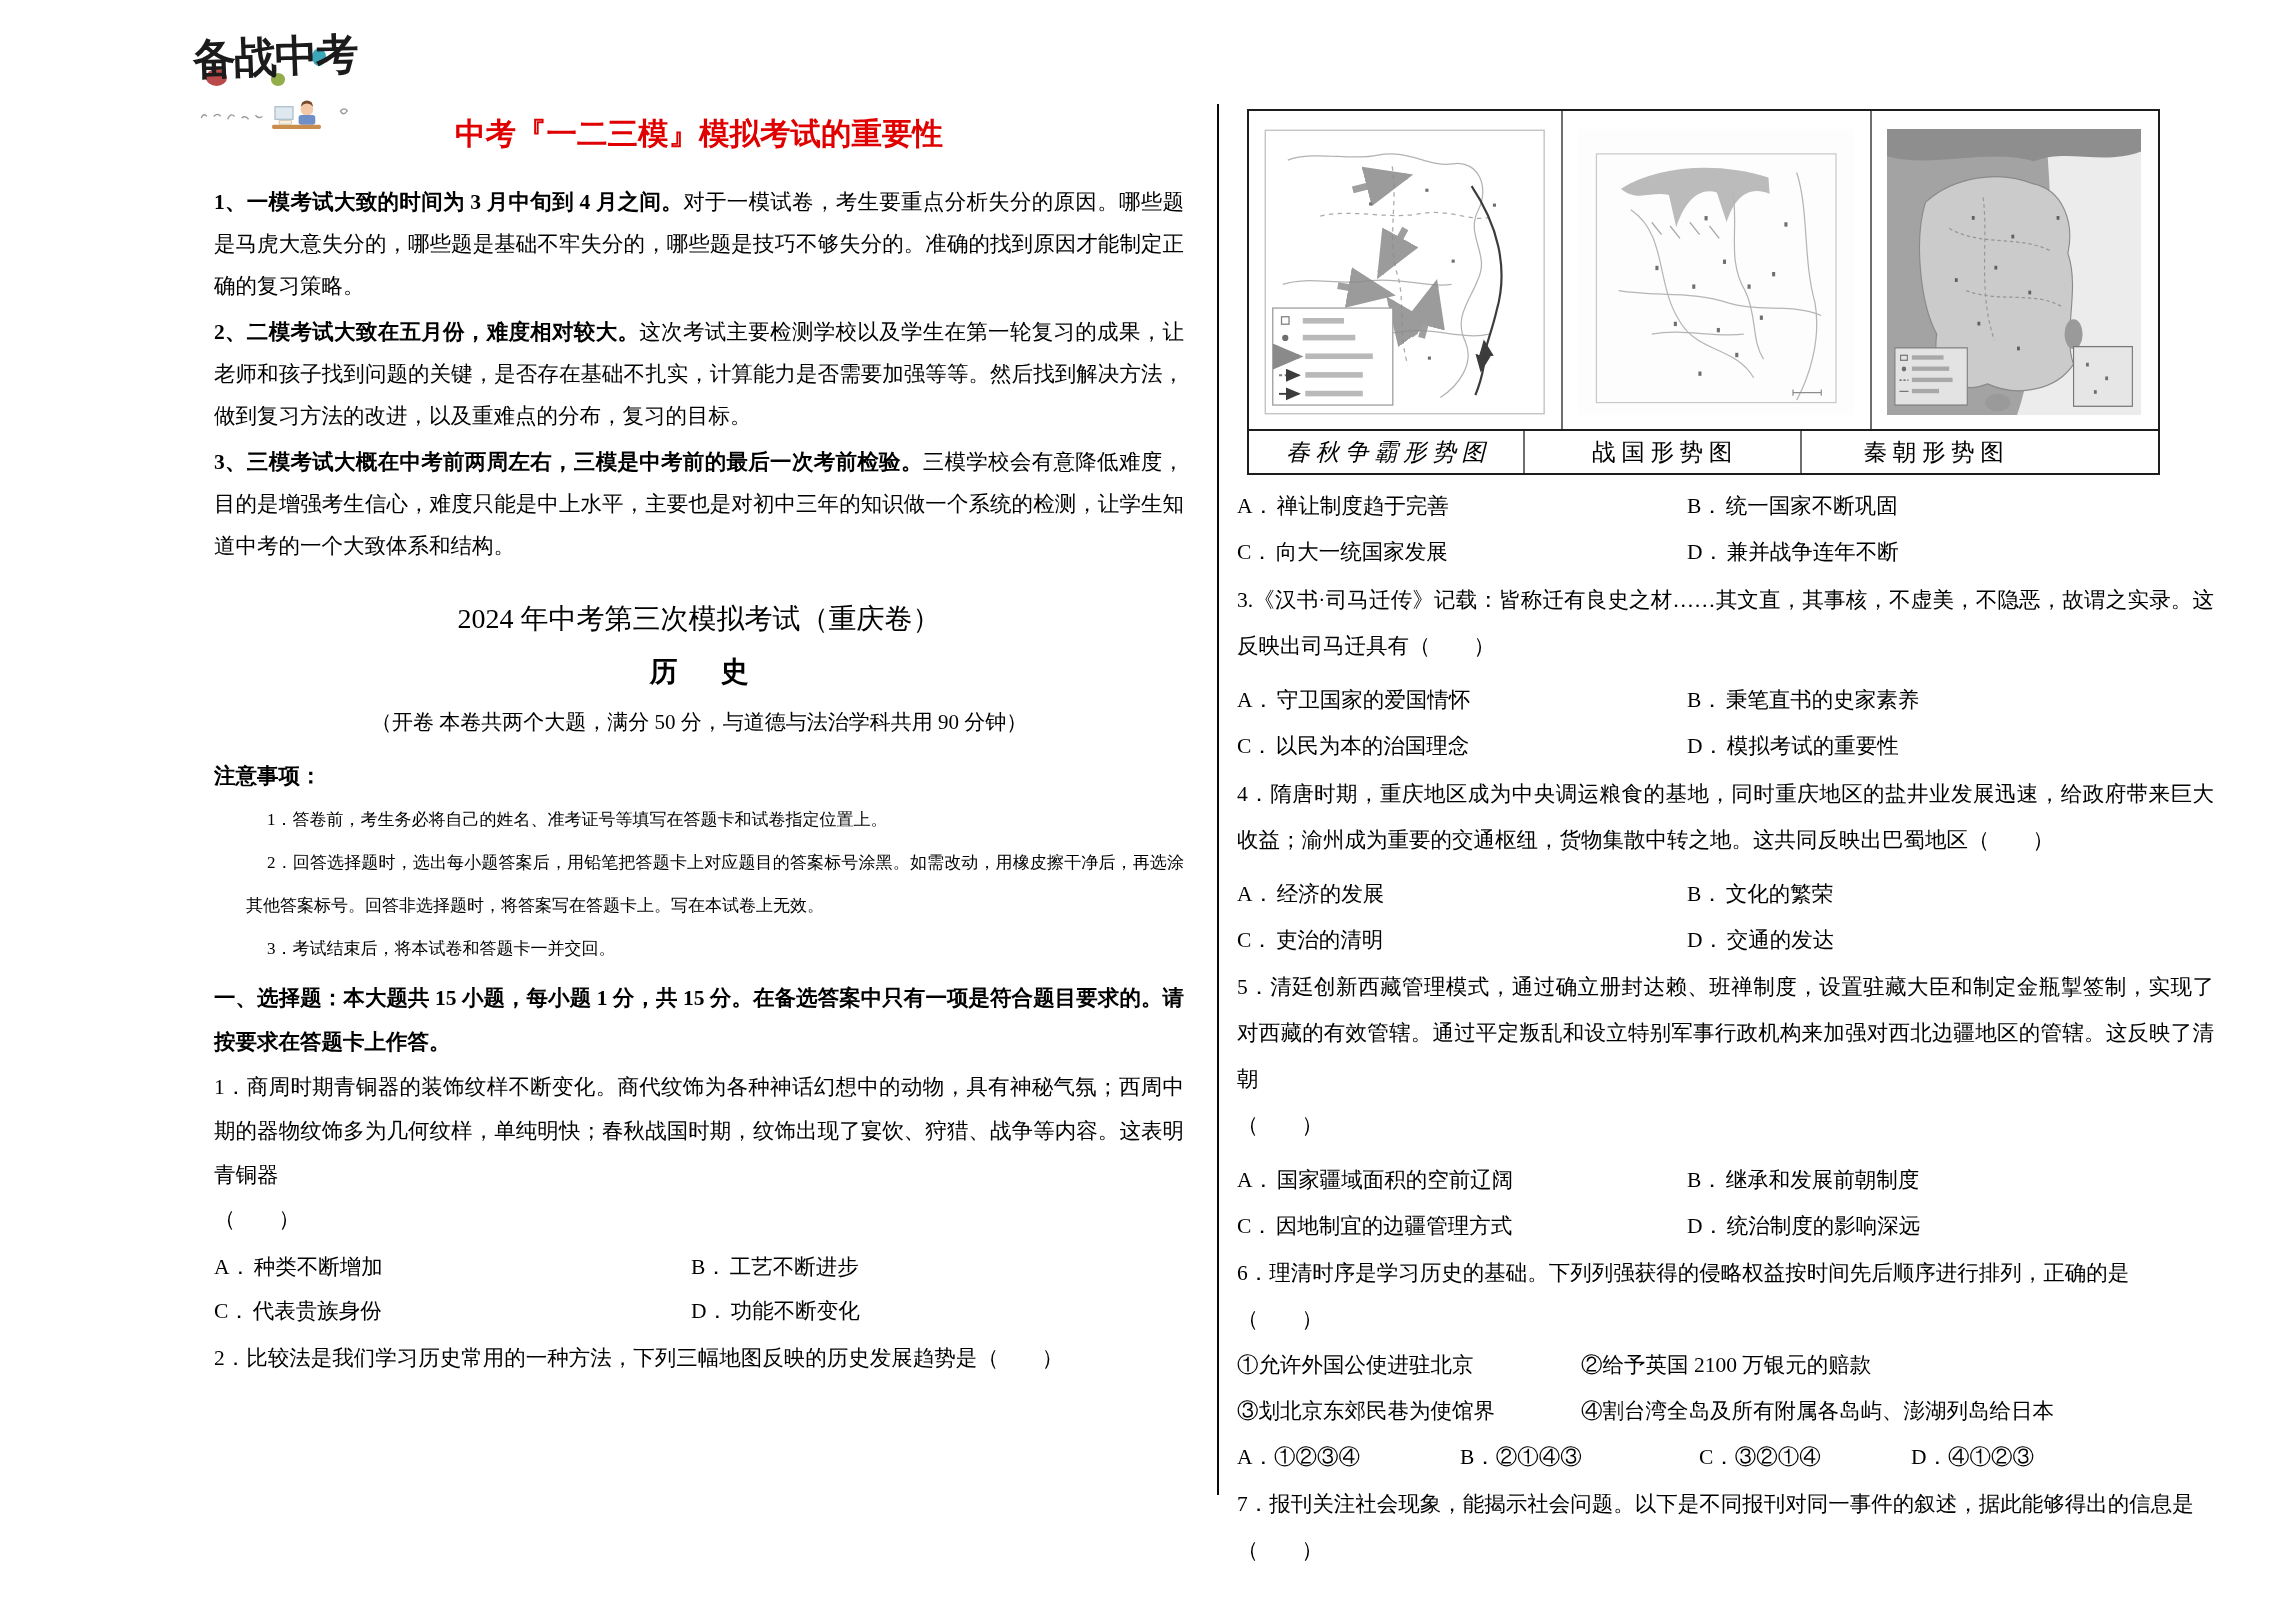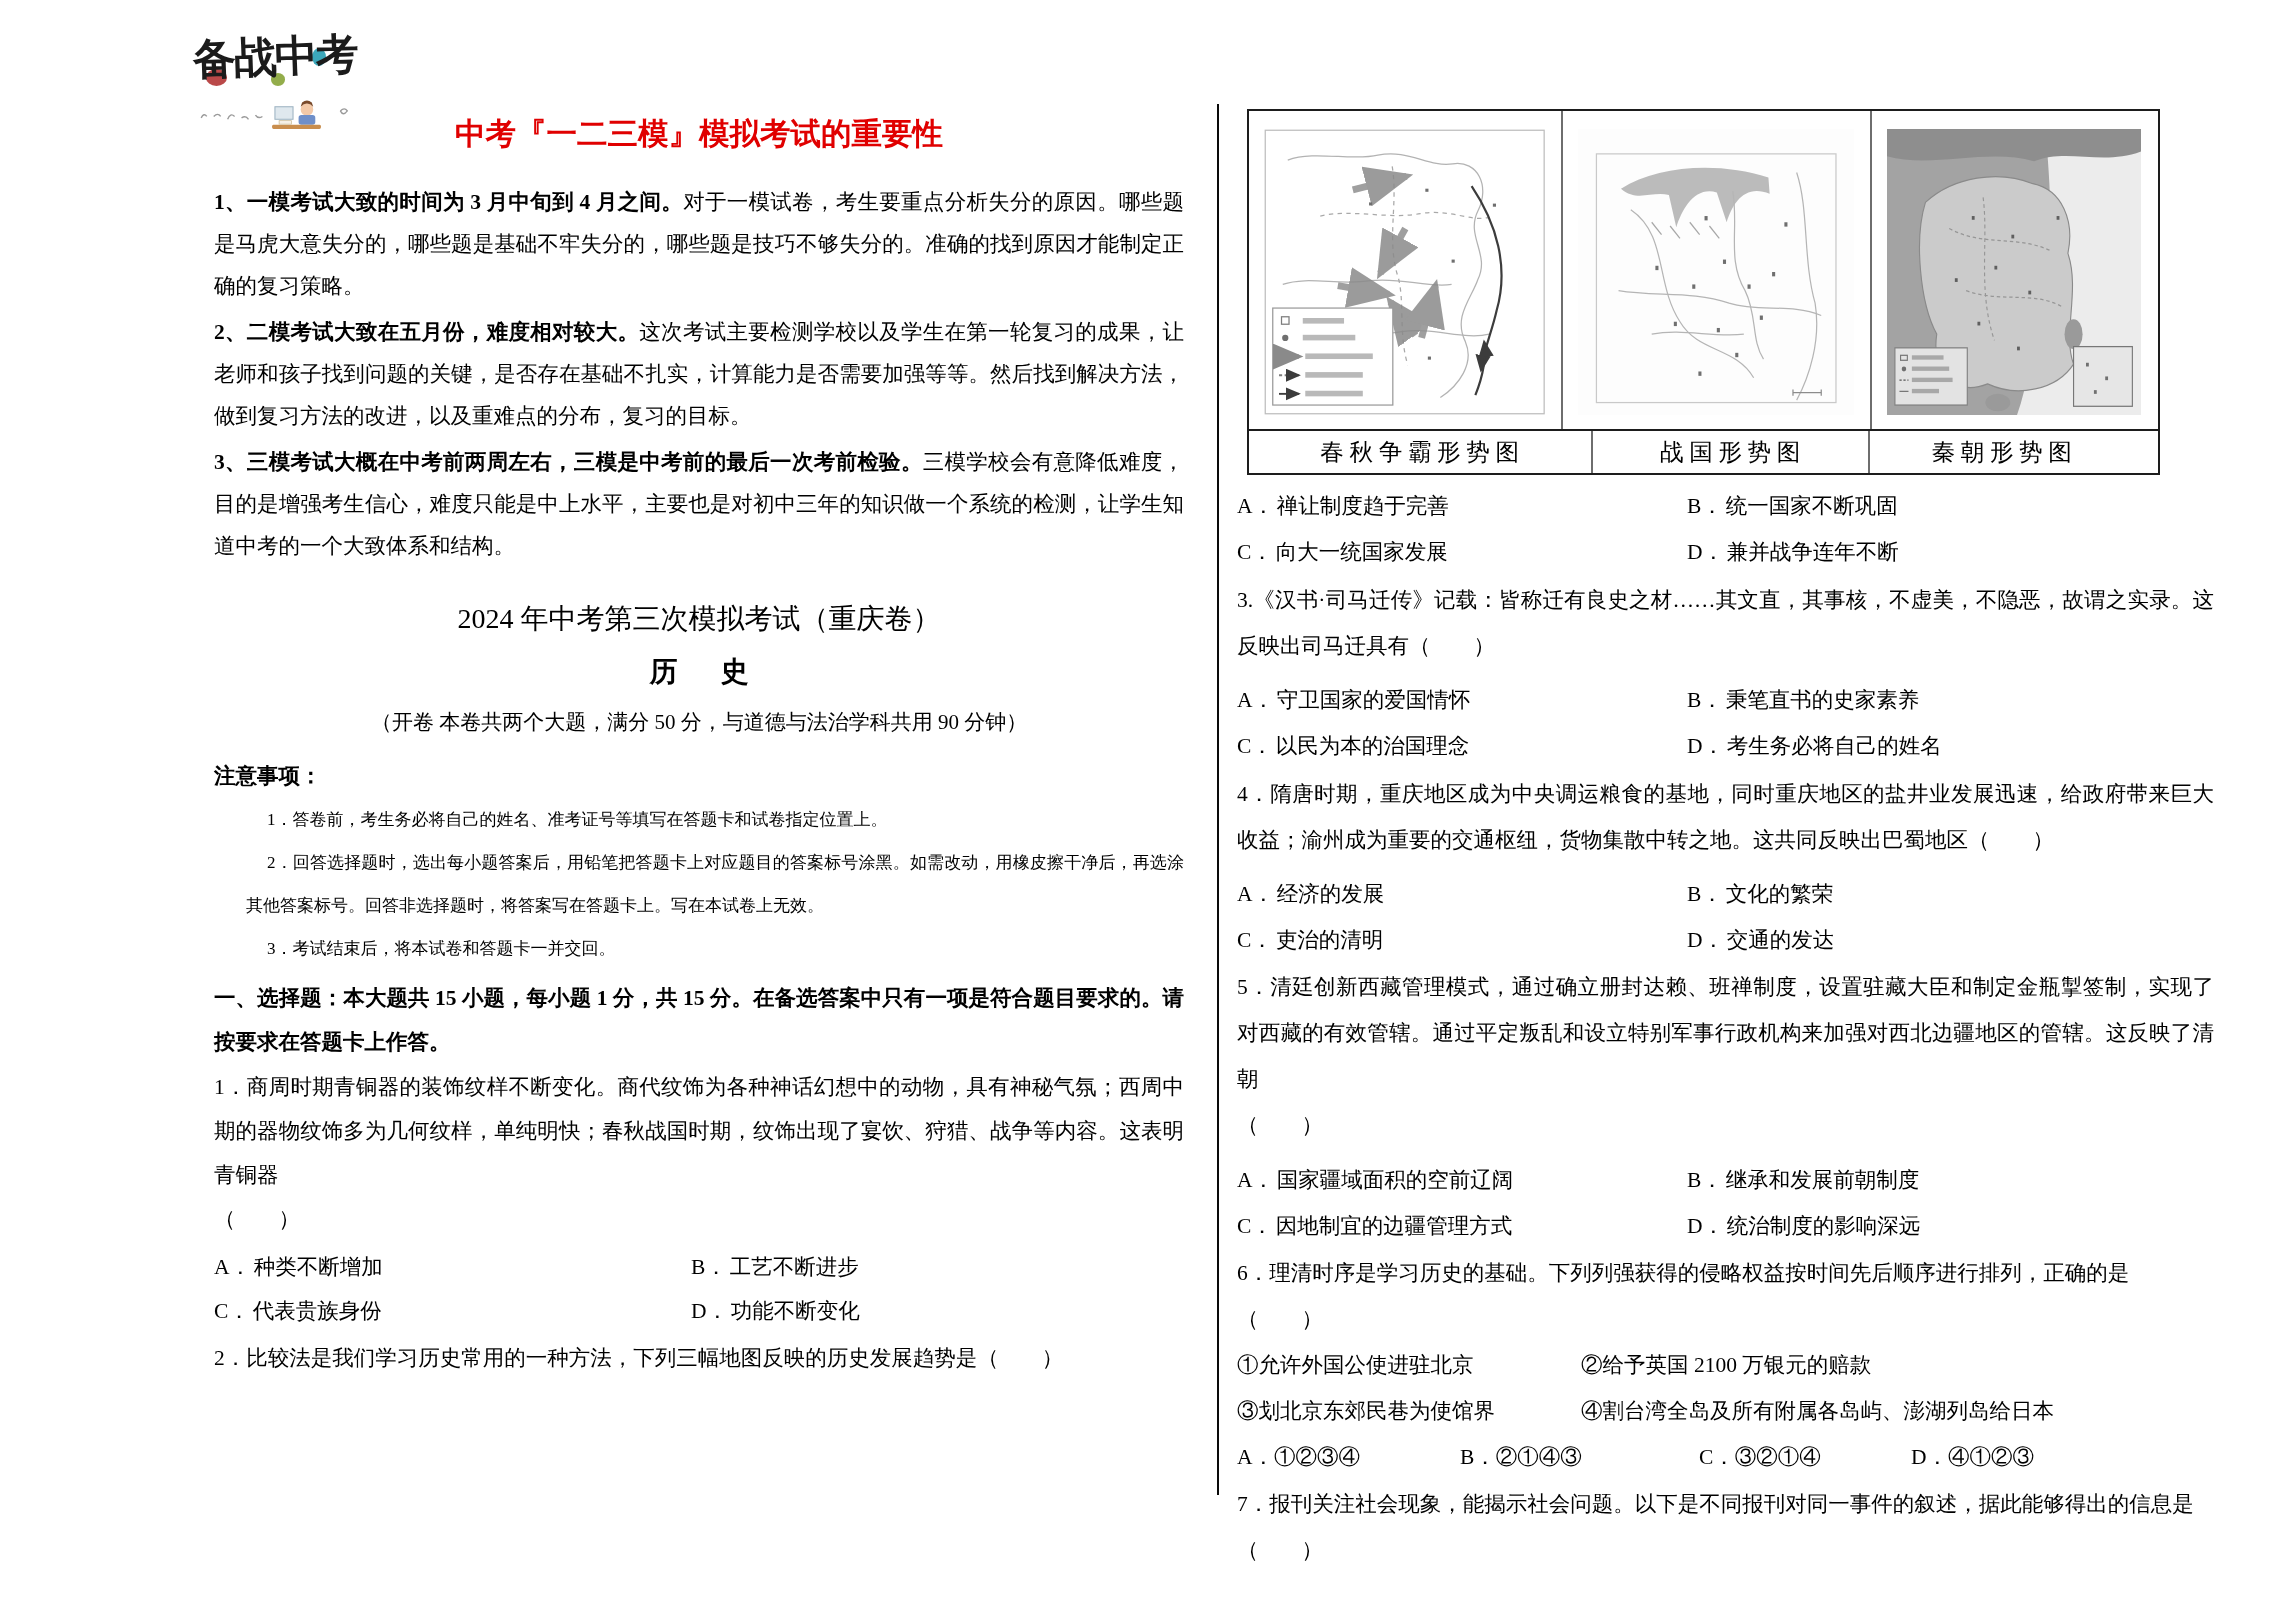--- a/index.html
+++ b/index.html
@@ -58,21 +58,21 @@
   .map-cell{position:relative;box-sizing:border-box;border-right:2.1px solid #6e6e6e;padding:18px 15.3px 14px 15.3px;}
   .map-cell:last-child{border-right:none;}
   .map-cell-1{width:314px;}
   .map-cell-2{width:309px;}
   .map-cell-3{width:285px;}
   .map-cell svg{width:100%;height:100%;display:block;}
   .cap-row{display:flex;border-top:2.1px solid #1d1d1d;height:42px;}
   .cap{box-sizing:border-box;border-right:2.1px solid #6e6e6e;display:flex;align-items:center;justify-content:center;
        font-size:23.6px;letter-spacing:5.6px;text-indent:5.6px;}
   .cap:last-child{border-right:none;}
-  .cap-1{width:344px;}
+  .cap-1{width:276px;font-style:italic;}
   .cap-2{width:277px;}
   .cap-3{width:264px;}
   .q6-items{display:grid;grid-template-columns:344px 1fr;font-size:21.5px;}
   .q6-items .q6-item{line-height:46px;}
   .q6-choices{display:grid;grid-template-columns:223px 239px 212px 1fr;font-size:21.5px;}
   .q6-choices .choice{line-height:46px;}
 </style>
 </head>
 <body>
 
@@ -295,21 +295,21 @@
       <div class="opt"><span class="opt-label">B．</span><span>统一国家不断巩固</span></div>
       <div class="opt"><span class="opt-label">C．</span><span>向大一统国家发展</span></div>
       <div class="opt"><span class="opt-label">D．</span><span>兼并战争连年不断</span></div>
     </div>
 
     <p class="stem"><span>3.《汉书·司马迁传》记载：皆称迁有良史之材……其文直，其事核，不虚美，不隐恶，故谓之实录。这反映出司马迁具有</span><span>（　　）</span></p>
     <div class="opts opts-right">
       <div class="opt"><span class="opt-label">A．</span><span>守卫国家的爱国情怀</span></div>
       <div class="opt"><span class="opt-label">B．</span><span>秉笔直书的史家素养</span></div>
       <div class="opt"><span class="opt-label">C．</span><span>以民为本的治国理念</span></div>
-      <div class="opt"><span class="opt-label">D．</span><span>考生务必将自己的姓名</span></div>
+      <div class="opt"><span class="opt-label">D．</span><span>模拟考试的重要性</span></div>
     </div>
 
     <p class="stem"><span>4．隋唐时期，重庆地区成为中央调运粮食的基地，同时重庆地区的盐井业发展迅速，给政府带来巨大收益；渝州成为重要的交通枢纽，货物集散中转之地。这共同反映出巴蜀地区</span><span>（　　）</span></p>
     <div class="opts opts-right">
       <div class="opt"><span class="opt-label">A．</span><span>经济的发展</span></div>
       <div class="opt"><span class="opt-label">B．</span><span>文化的繁荣</span></div>
       <div class="opt"><span class="opt-label">C．</span><span>吏治的清明</span></div>
       <div class="opt"><span class="opt-label">D．</span><span>交通的发达</span></div>
     </div>
 

